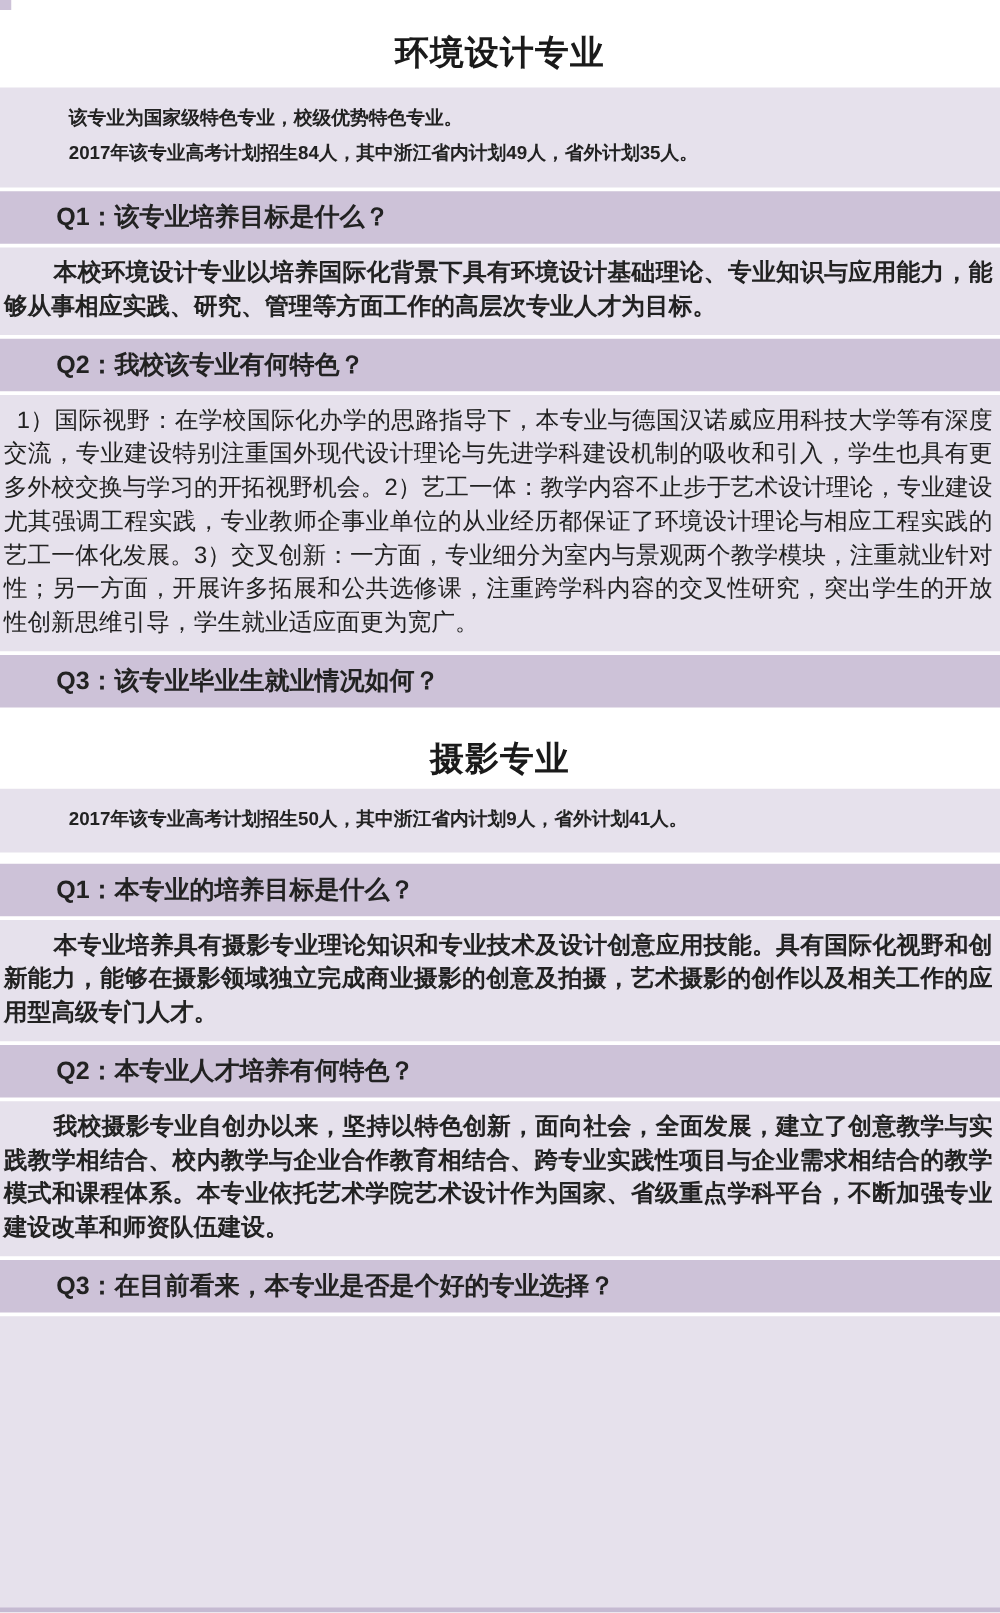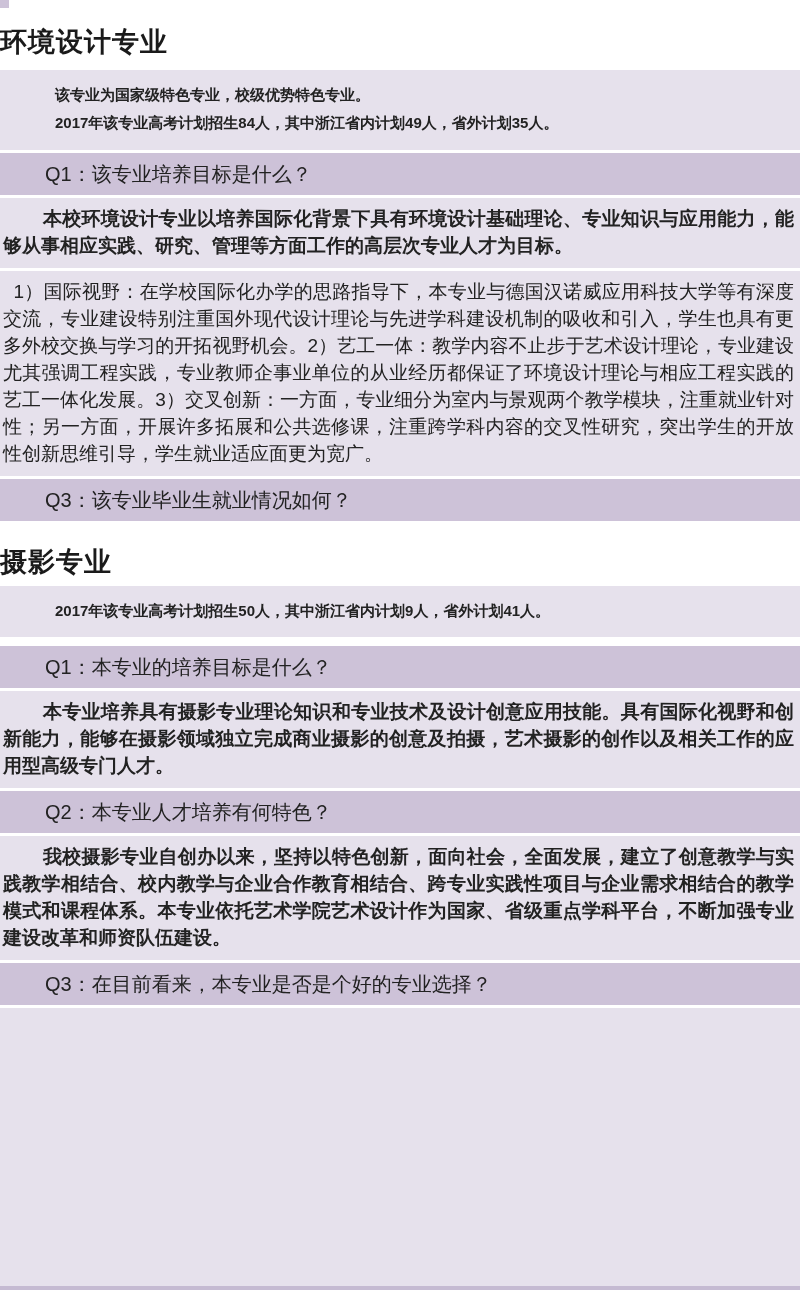--- a/index.html
+++ b/index.html
@@ -33,20 +33,21 @@
     background:var(--band-dark);
   }
   .bottom-edge{
     position:absolute;
     left:0;bottom:0;
     width:100%;height:4px;
     background:var(--edge-color);
   }
   .s-title{
     margin:26px 0 11px 0;
+    text-align:center;
     font-size:27px;
     line-height:33px;
     font-weight:bold;
     color:var(--title-color);
     letter-spacing:1px;
   }
   .s-title.second{
     margin-top:22px;
     margin-bottom:7px;
   }
@@ -64,21 +65,21 @@
     line-height:28px;
   }
   .intro p{margin:0;}
   .intro.single{
     padding-bottom:12px;
     margin-bottom:9px;
   }
   .qband{
     padding:9px 10px 9px 45px;
     font-size:20px;
-    font-weight:normal;
+    font-weight:bold;
     line-height:24px;
   }
   .answer{
     padding:7px 6px 9px 3px;
     font-size:19px;
     line-height:27px;
     text-align:justify;
   }
   .answer p{margin:0;}
   .answer p.ind2{text-indent:2.1em;font-weight:bold;}
@@ -98,20 +99,21 @@
     <div class="band light intro">
       <p>该专业为国家级特色专业，校级优势特色专业。</p>
       <p>2017年该专业高考计划招生84人，其中浙江省内计划49人，省外计划35人。</p>
     </div>
 
     <div class="band dark qband">Q1：该专业培养目标是什么？</div>
     <div class="band light answer">
       <p class="ind2">本校环境设计专业以培养国际化背景下具有环境设计基础理论、专业知识与应用能力，能够从事相应实践、研究、管理等方面工作的高层次专业人才为目标。</p>
     </div>
 
+    <div class="band dark qband">Q2：我校该专业有何特色？</div>
     <div class="band light answer">
       <p class="ind05">1）国际视野：在学校国际化办学的思路指导下，本专业与德国汉诺威应用科技大学等有深度交流，专业建设特别注重国外现代设计理论与先进学科建设机制的吸收和引入，学生也具有更多外校交换与学习的开拓视野机会。2）艺工一体：教学内容不止步于艺术设计理论，专业建设尤其强调工程实践，专业教师企事业单位的从业经历都保证了环境设计理论与相应工程实践的艺工一体化发展。3）交叉创新：一方面，专业细分为室内与景观两个教学模块，注重就业针对性；另一方面，开展许多拓展和公共选修课，注重跨学科内容的交叉性研究，突出学生的开放性创新思维引导，学生就业适应面更为宽广。</p>
     </div>
 
     <div class="band dark qband">Q3：该专业毕业生就业情况如何？</div>
   </section>
 
   <section style="display:flex;flex-direction:column;flex:1 1 auto;">
     <h1 class="s-title second">摄影专业</h1>
 

